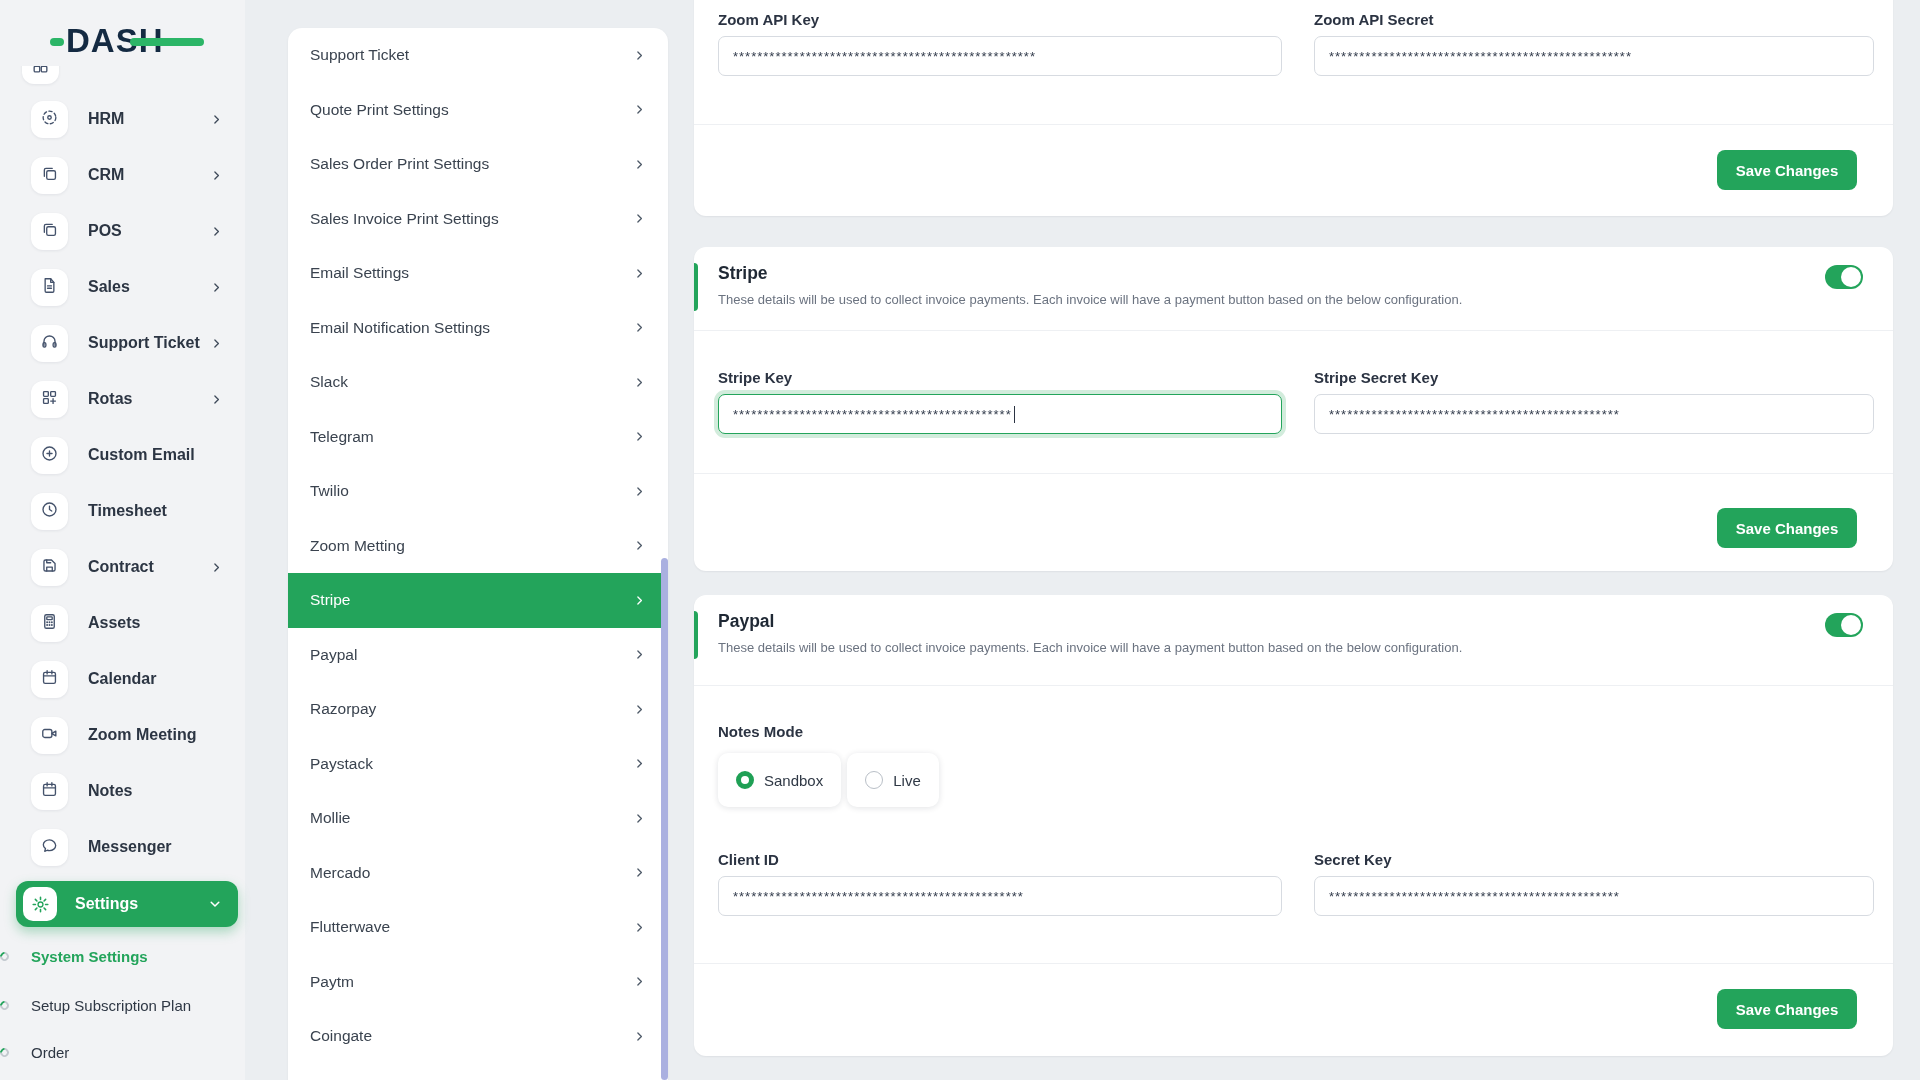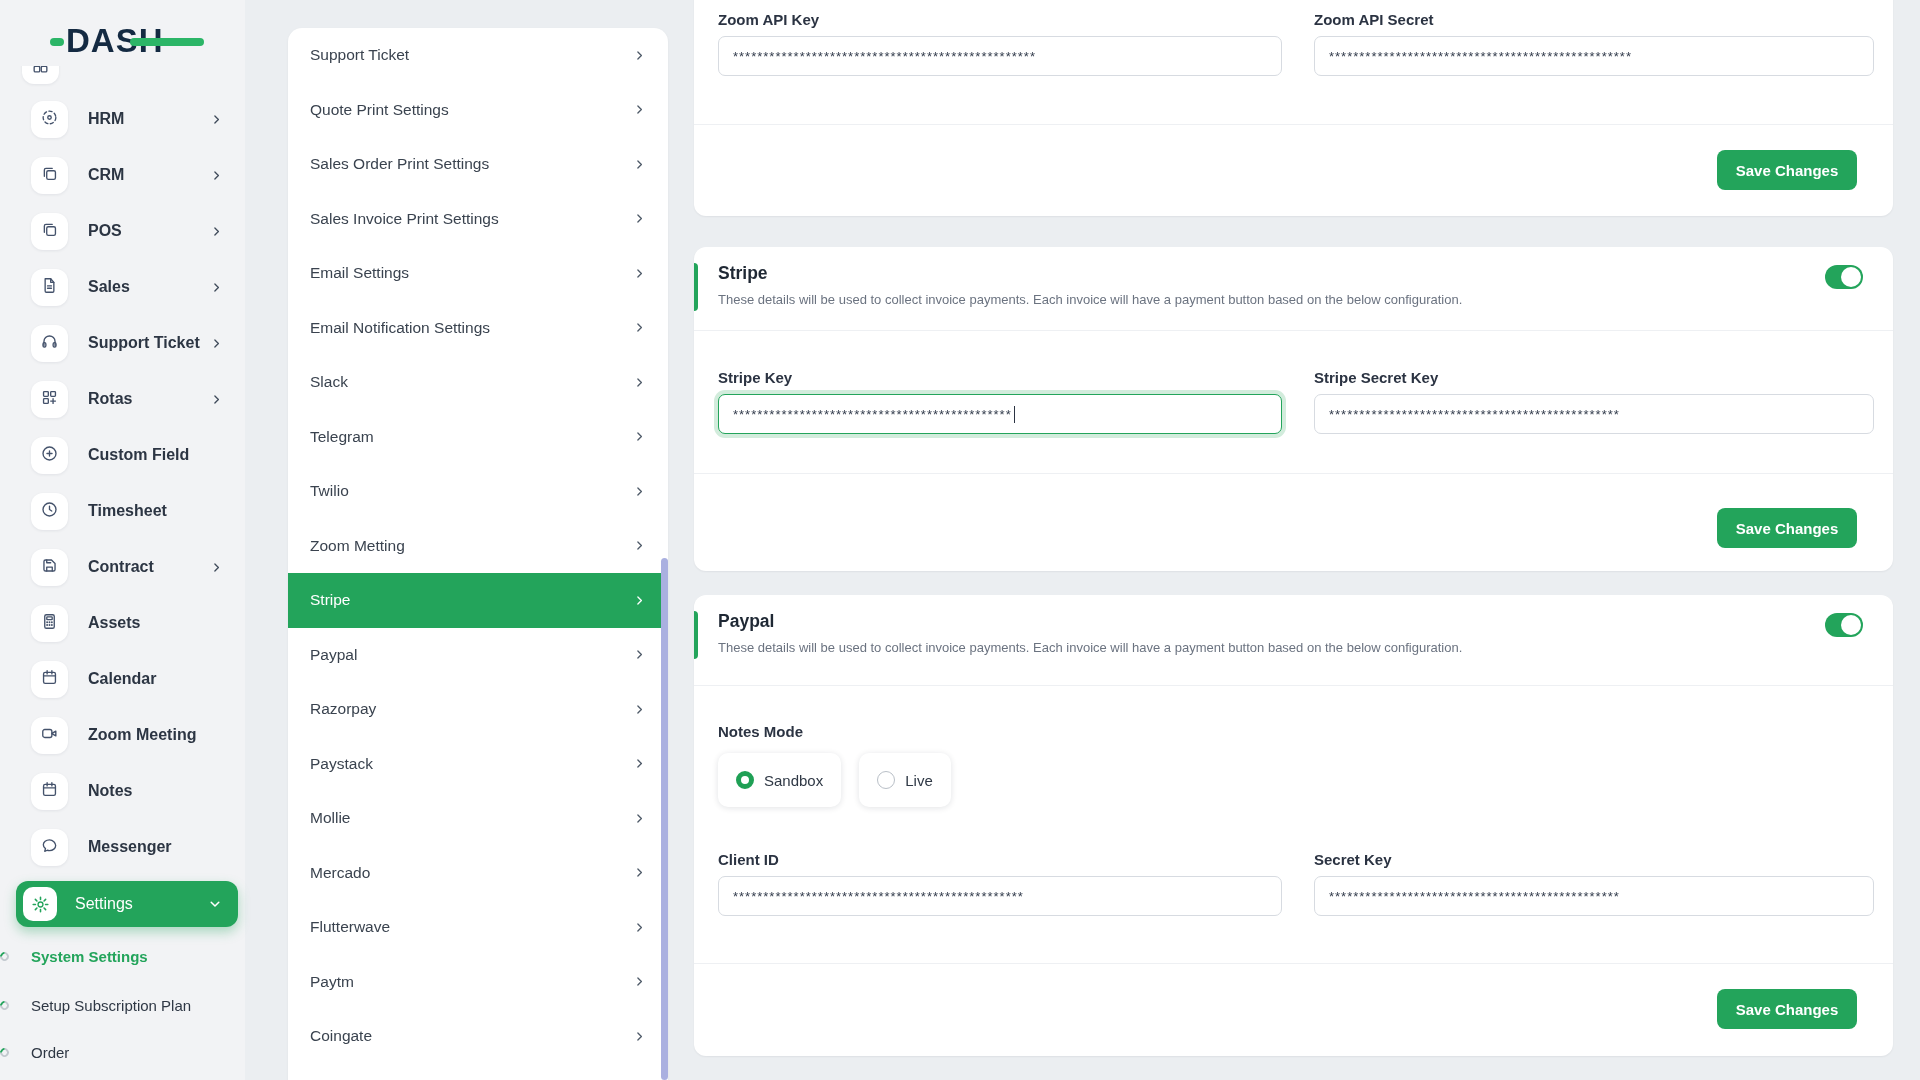--- a/index.html
+++ b/index.html
@@ -21,21 +21,21 @@
   .icon-box svg{width:19px;height:19px}
   .side-label{margin-left:20px;font-size:16px;font-weight:600;color:#2c3543}
   .side-chev{margin-left:auto;margin-right:22px;color:#3f4a5a;display:flex}
   .partial-item{position:absolute;top:-19px;left:22px}
   .settings-pill{position:absolute;top:881px;left:16px;width:222px;height:46px;background:#23a45b;
                  border-radius:12px;display:flex;align-items:center;padding-left:7px;cursor:pointer;
                  box-shadow:0 5px 12px rgba(35,164,91,.35)}
   .settings-pill .gear-box{width:34px;height:34px;border-radius:10px;background:#fff;display:flex;
                  align-items:center;justify-content:center;color:#23a45b}
   .settings-pill .gear-box svg{width:19px;height:19px}
-  .settings-pill .pill-label{margin-left:18px;font-size:16px;font-weight:400;color:#fff}
+  .settings-pill .pill-label{margin-left:18px;font-size:16px;font-weight:700;color:#fff}
   .settings-pill .pill-chev{margin-left:auto;margin-right:16px;color:#fff;display:flex}
   .sub-item{position:absolute;left:0;width:245px;height:40px;display:flex;align-items:center;cursor:pointer}
   .bullet{width:9px;height:9px;border-radius:50%;border:2px solid #c3c9cf;border-left-color:#23a45b;transform:rotate(45deg);flex:0 0 auto}
   .sub-label{margin-left:22px;font-size:15px;font-weight:400;color:#2e3744}
   .sub-item.active .sub-label{color:#23a45b;font-weight:700}
 
   
   .panel{position:absolute;left:288px;top:28px;width:380px;height:1052px;background:#fff;
          border-radius:14px 14px 0 0;box-shadow:0 1px 3px rgba(16,24,40,.05);overflow:hidden}
   .nav-item{height:54.5px;display:flex;align-items:center;padding:0 22px;font-size:15.5px;color:#3a434f;cursor:pointer}
@@ -58,21 +58,21 @@
   .caret{width:1.5px;height:17px;background:#2b3342;margin-left:2px;flex:0 0 auto}
   .divider{position:absolute;left:0;right:0;border-top:1px solid #eef0f3}
   .save-btn{position:absolute;right:36px;width:140px;height:40px;background:#23a45b;color:#fff;border:none;
             border-radius:8px;font-size:15px;font-weight:600;font-family:inherit;cursor:pointer}
   .sec-accent{position:absolute;left:0;top:16px;width:4px;height:48px;background:#23a45b;border-radius:0 4px 4px 0}
   .sec-title{position:absolute;top:16px;left:24px;font-size:17.5px;font-weight:700;color:#1f2834}
   .sec-desc{position:absolute;top:45px;left:24px;font-size:13px;color:#6b7380}
   .toggle{position:absolute;top:18px;right:30px;width:38px;height:24px;background:#23a45b;border-radius:13px;cursor:pointer}
   .toggle .knob{position:absolute;top:2px;right:2px;width:20px;height:20px;background:#fff;border-radius:50%}
   .mode-label{position:absolute;left:24px;font-size:15px;font-weight:600;color:#2b3342}
-  .modes{position:absolute;left:24px;display:flex;gap:18px}
+  .modes{position:absolute;left:24px;display:flex;gap:6px}
   .mode-card{height:54px;background:#fff;border-radius:10px;box-shadow:0 1px 6px rgba(16,24,40,.12);
              display:flex;align-items:center;gap:10px;padding:0 18px;font-size:15px;color:#2f3845;cursor:pointer}
   .radio{width:18px;height:18px;border-radius:50%;border:1.5px solid #b9bfc7;background:#fff;flex:0 0 auto}
   .mode-card.selected .radio{border:5px solid #1fa055}
 </style>
 </head>
 <body>
 
 <div class="stage">
 
@@ -190,21 +190,21 @@
             </span>
           </div>
 
           <div class="side-item">
             <span class="icon-box">
               <span><svg viewBox="0 0 24 24" width="19" height="19" fill="none" stroke="currentColor" stroke-width="1.7" stroke-linecap="round" stroke-linejoin="round">
                   <circle cx="12" cy="12" r="8.2"></circle>
                   <path d="M12 8.8v6.4M8.8 12h6.4"></path>
                 </svg></span>
             </span>
-            <span class="side-label">Custom Field</span>
+            <span class="side-label">Custom Email</span>
             <span class="side-chev" style="visibility: hidden;">
               <svg viewBox="0 0 24 24" width="13" height="13" fill="none" stroke="currentColor" stroke-width="2.4" stroke-linecap="round" stroke-linejoin="round">
                 <path d="M9 5.5l6.5 6.5L9 18.5"></path>
               </svg>
             </span>
           </div>
 
           <div class="side-item">
             <span class="icon-box">
               <span><svg viewBox="0 0 24 24" width="19" height="19" fill="none" stroke="currentColor" stroke-width="1.7" stroke-linecap="round" stroke-linejoin="round">

